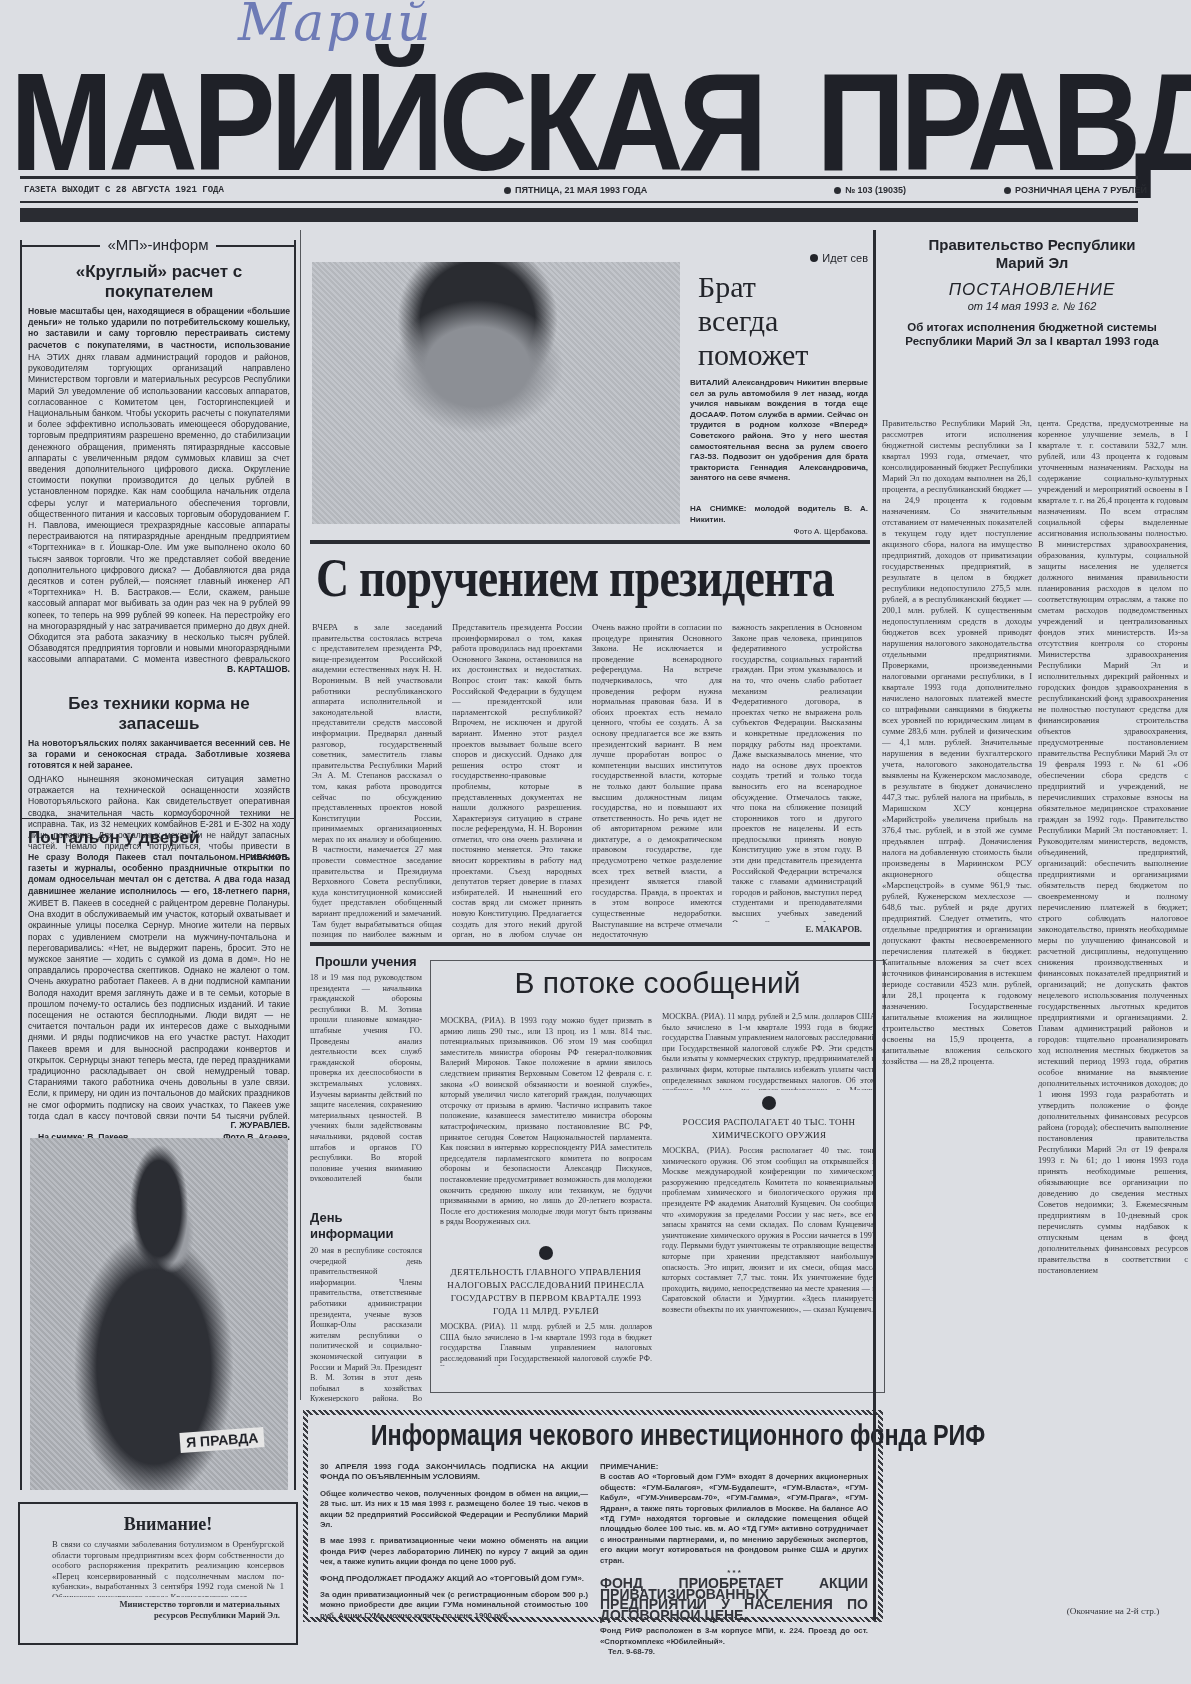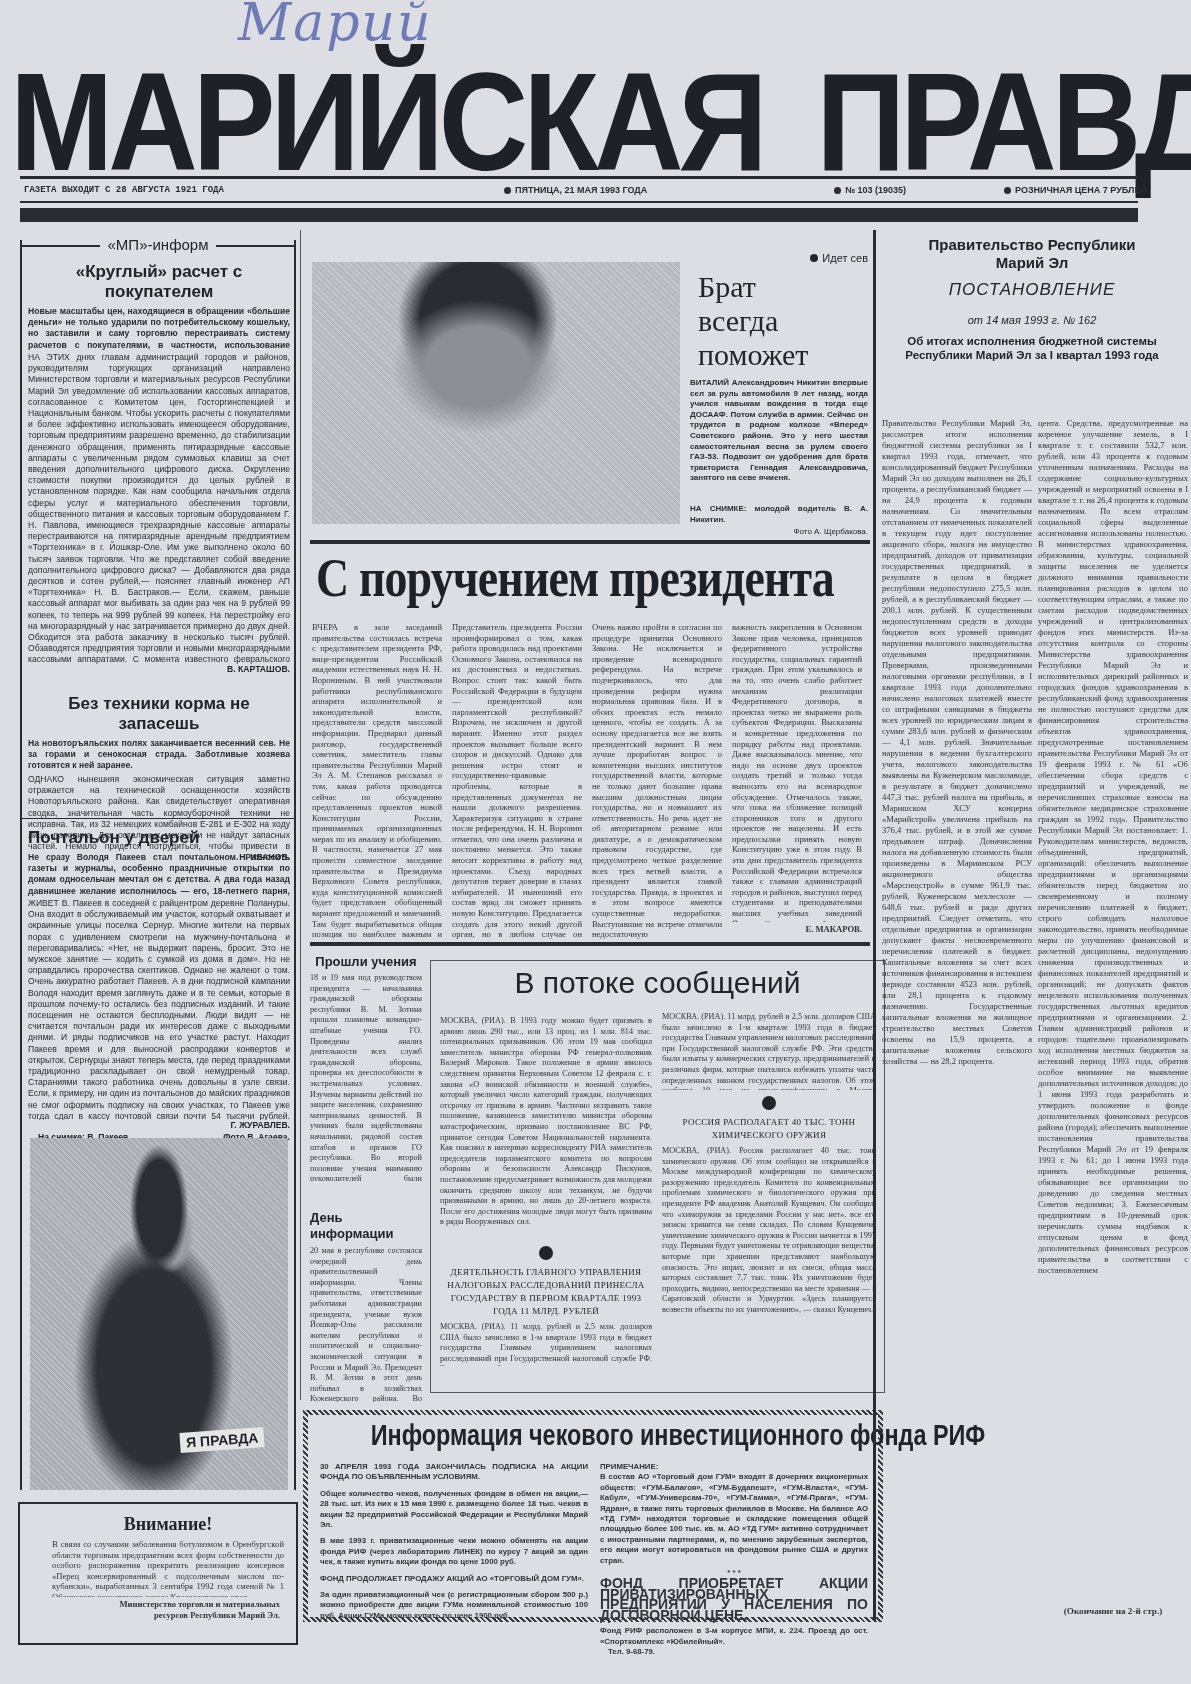--- a/index.html
+++ b/index.html
@@ -198,40 +198,40 @@
     <div class="serif-text" style="font-size:8.2px;line-height:10.6px;height:78px;overflow:hidden;">МОСКВА. (РИА). 11 млрд. рублей и 2,5 млн. долларов США было зачислено в 1-м квартале 1993 года в бюджет государства Главным управлением налоговых расследований при Государственной налоговой службе РФ. Эти средства были изъяты у коммерческих структур, предпринимателей и различных фирм, которые пытались избежать уплаты части определенных законом государственных налогов. Об этом сообщил 19 мая на пресс-конференции в Москве представитель Главного управления налоговых расследований Сергей Медовский.</div>
     <div class="bullet"></div>
     <div class="caps-head">РОССИЯ РАСПОЛАГАЕТ 40 ТЫС. ТОНН ХИМИЧЕСКОГО ОРУЖИЯ</div>
     <div class="serif-text" style="font-size:8.2px;line-height:10.6px;height:262px;overflow:hidden;margin-top:4px;">МОСКВА, (РИА). Россия располагает 40 тыс. тонн химического оружия. Об этом сообщил на открывшейся в Москве международной конференции по химическому разоружению председатель Комитета по конвенциальным проблемам химического и биологического оружия при президенте РФ академик Анатолий Кунцевич. Он сообщил, что «химоружия за пределами России у нас нет», все его запасы хранятся на семи складах. По словам Кунцевича, уничтожение химического оружия в России начнется в 1997 году. Первыми будут уничтожены те отравляющие вещества, которые при хранении представляют наибольшую опасность. Это иприт, люизит и их смеси, общая масса которых составляет 7,7 тыс. тонн. Их уничтожение будет проходить, видимо, непосредственно на месте хранения — в Саратовской области и Удмуртии. «Здесь планируется возвести объекты по их уничтожению», — сказал Кунцевич.</div>
   </div>
 
   <div class="rif-box"></div>
   <div class="rif-title">Информация чекового инвестиционного фонда РИФ</div>
   <div class="col" style="left:320px;top:1462px;width:268px;">
     <div class="rif-text" style="margin-bottom:6px;">30 АПРЕЛЯ 1993 ГОДА ЗАКОНЧИЛАСЬ ПОДПИСКА НА АКЦИИ ФОНДА ПО ОБЪЯВЛЕННЫМ УСЛОВИЯМ.</div>
-    <div class="rif-text" style="margin-bottom:6px;">Общее количество чеков, полученных фондом в обмен на акции,— 28 тыс. шт. Из них к 15 мая 1990 г. размещено более 18 тыс. чеков в акции 52 предприятий Российской Федерации и Республики Марий Эл.</div>
+    <div class="rif-text" style="margin-bottom:6px;">Общее количество чеков, полученных фондом в обмен на акции,— 28 тыс. шт. Из них к 15 мая 1993 г. размещено более 19 тыс. чеков в акции 52 предприятий Российской Федерации и Республики Марий Эл.</div>
     <div class="rif-text" style="margin-bottom:6px;">В мае 1993 г. приватизационные чеки можно обменять на акции фонда РИФ (через лабораторию ЛИНЕК) по курсу 7 акций за один чек, а также купить акции фонда по цене 1000 руб.</div>
     <div class="rif-text" style="margin-bottom:6px;">ФОНД ПРОДОЛЖАЕТ ПРОДАЖУ АКЦИЙ АО «ТОРГОВЫЙ ДОМ ГУМ».</div>
     <div class="rif-text">За один приватизационный чек (с регистрационным сбором 500 р.) можно приобрести две акции ГУМа номинальной стоимостью 100 руб. Акции ГУМа можно купить по цене 1900 руб.</div>
   </div>
   <div class="col" style="left:600px;top:1462px;width:268px;">
     <div class="rif-text">ПРИМЕЧАНИЕ:</div>
     <div class="rif-text" style="margin-bottom:2px;">В состав АО «Торговый дом ГУМ» входят 8 дочерних акционерных обществ: «ГУМ-Балагоя», «ГУМ-Будапешт», «ГУМ-Власта», «ГУМ-Кабул», «ГУМ-Универсам-70», «ГУМ-Гамма», «ГУМ-Прага», «ГУМ-Ядран», а также пять торговых филиалов в Москве. На балансе АО «ТД ГУМ» находятся торговые и складские помещения общей площадью более 100 тыс. кв. м. АО «ТД ГУМ» активно сотрудничает с иностранными партнерами, и, по мнению зарубежных экспертов, его акции могут котироваться на фондовом рынке США и других стран.</div>
     <div class="rif-text" style="text-align:center;">* * *</div>
     <div class="rif-text" style="margin-bottom:6px;font-size:14px;">ФОНД ПРИОБРЕТАЕТ АКЦИИ ПРИВАТИЗИРОВАННЫХ ПРЕДПРИЯТИЙ У НАСЕЛЕНИЯ ПО ДОГОВОРНОЙ ЦЕНЕ.</div>
     <div class="rif-text">Фонд РИФ расположен в 3-м корпусе МПИ, к. 224. Проезд до ост. «Спорткомплекс «Юбилейный».</div>
     <div class="rif-text" style="padding-left:8px;">Тел. 9-68-79.</div>
   </div>
 
   <div class="left-black-bar"></div>
 
   <div class="col gov-head" style="left:882px;top:236px;width:300px;">
     <div style="font-size:15px;line-height:18px;width:220px;margin:0 auto;">Правительство Республики Марий Эл</div>
     <div style="font-size:17px;font-style:italic;font-weight:normal;margin-top:8px;letter-spacing:1px;">ПОСТАНОВЛЕНИЕ</div>
-    <div style="font-size:11px;font-style:italic;font-weight:normal;margin-top:14px;">от 14 мая 1993 г. № 162</div>
+    <div style="font-size:11px;font-style:italic;font-weight:normal;margin-top:0;">от 14 мая 1993 г. № 162</div>
     <div style="font-size:11.5px;line-height:14px;margin-top:8px;">Об итогах исполнения бюджетной системы Республики Марий Эл за I квартал 1993 года</div>
   </div>
 
   <div class="gov-col serif-text" style="left:882px;height:1200px;overflow:hidden;font-size:8.6px;line-height:11px;">Правительство Республики Марий Эл, рассмотрев итоги исполнения бюджетной системы республики за I квартал 1993 года, отмечает, что консолидированный бюджет Республики Марий Эл по доходам выполнен на 26,1 процента, а республиканский бюджет — на 24,9 процента к годовым назначениям. Со значительным отставанием от намеченных показателей в текущем году идет поступление акцизного сбора, налога на имущество предприятий, доходов от приватизации государственных предприятий, в результате в целом в бюджет республики недопоступило 275,5 млн. рублей, а в республиканский бюджет — 200,1 млн. рублей. К существенным недопоступлениям средств в доходы бюджетов всех уровней приводят нарушения налогового законодательства отдельными предприятиями. Проверками, произведенными налоговыми органами республики, в I квартале 1993 года дополнительно начислено налоговых платежей вместе со штрафными санкциями в бюджеты всех уровней по юридическим лицам в сумме 283,6 млн. рублей и физическим — 4,1 млн. рублей. Значительные нарушения в ведении бухгалтерского учета, налогового законодательства выявлены на Куженерском маслозаводе, в результате в бюджет доначислено 447,3 тыс. рублей налога на прибыль, в Маришском ХСУ концерна «Марийстрой» увеличена прибыль на 376,4 тыс. рублей, и в этой же сумме предъявлен штраф. Доначисления налога на добавленную стоимость были произведены в Мариинском РСУ акционерного общества «Марспецстрой» в сумме 961,9 тыс. рублей, Куженерском мехлесхозе — 648,6 тыс. рублей и ряде других предприятий. Следует отметить, что отдельные предприятия и организации допускают факты несвоевременного перечисления платежей в бюджет. Капитальные вложения за счет всех источников финансирования в истекшем периоде составили 4523 млн. рублей, или 28,1 процента к годовому назначению. Государственные капитальные вложения на жилищное строительство местных Советов освоены на 15,9 процента, а капитальные вложения сельского хозяйства — на 28,2 процента.</div>
   <div class="gov-col serif-text" style="left:1038px;height:1180px;overflow:hidden;font-size:8.6px;line-height:11px;">цента. Средства, предусмотренные на коренное улучшение земель, в I квартале т. г. составили 532,7 млн. рублей, или 43 процента к годовым уточненным назначениям. Расходы на содержание социально-культурных учреждений и мероприятий освоены в I квартале т. г. на 26,4 процента к годовым назначениям. По всем отраслям социальной сферы выделенные ассигнования использованы полностью. В министерствах здравоохранения, образования, культуры, социальной защиты населения не уделяется должного внимания правильности планирования расходов в целом по соответствующим отраслям, а также по сметам расходов подведомственных учреждений и централизованных фондов этих министерств. Из-за отсутствия контроля со стороны Министерства здравоохранения Республики Марий Эл и исполнительных дирекций районных и городских фондов здравоохранения в республиканский фонд здравоохранения не полностью поступают средства для финансирования строительства объектов здравоохранения, предусмотренные постановлением правительства Республики Марий Эл от 19 февраля 1993 г. № 61 «Об обеспечении сбора средств с предприятий и учреждений, не перечисливших страховые взносы на обязательное медицинское страхование граждан за 1992 год». Правительство Республики Марий Эл постановляет: 1. Руководителям министерств, ведомств, объединений, предприятий, организаций: обеспечить выполнение предприятиями и организациями обязательств перед бюджетом по своевременному и полному перечислению платежей в бюджет; строго соблюдать налоговое законодательство, принять необходимые меры по улучшению финансовой и расчетной дисциплины, недопущению снижения производственных и финансовых показателей предприятий и организаций; не допускать фактов нецелевого использования полученных государственных льготных кредитов предприятиями и организациями. 2. Главам администраций районов и городов: тщательно проанализировать ход исполнения местных бюджетов за истекший период 1993 года, обратив особое внимание на выявление дополнительных источников доходов; до 1 июня 1993 года разработать и утвердить положение о фонде дополнительных финансовых ресурсов района (города); обеспечить выполнение постановления правительства Республики Марий Эл от 19 февраля 1993 г. № 61; до 1 июня 1993 года принять необходимые решения, обязывающие все организации по доведению до сведения местных Советов недоимки; 3. Ежемесячным предприятиям в 10-дневный срок перечислять суммы надбавок к отпускным ценам в фонд дополнительных финансовых ресурсов правительства в соответствии с постановлением</div>
-  <div class="col serif-text" style="left:1038px;top:1606px;width:150px;text-align:center;font-weight:bold;">(Окончание на 2-й стр.)</div>
+  <div class="col serif-text" style="left:1038px;top:1606px;width:150px;text-align:center;font-weight:normal;">(Окончание на 2-й стр.)</div>
 
 </div>
 
 </body></html>

